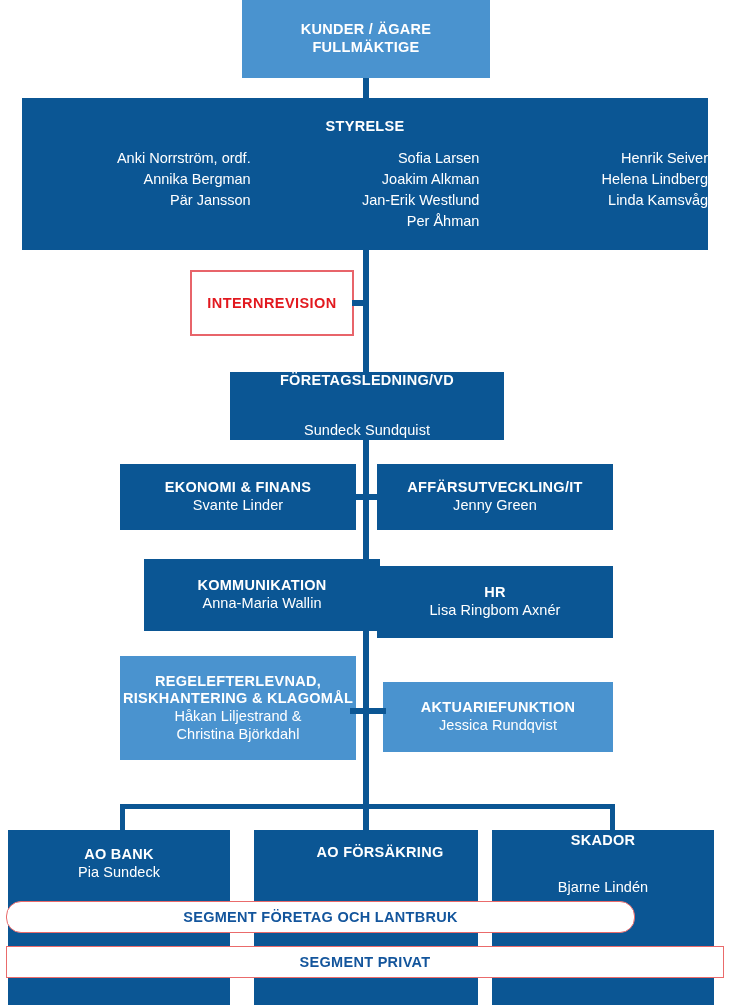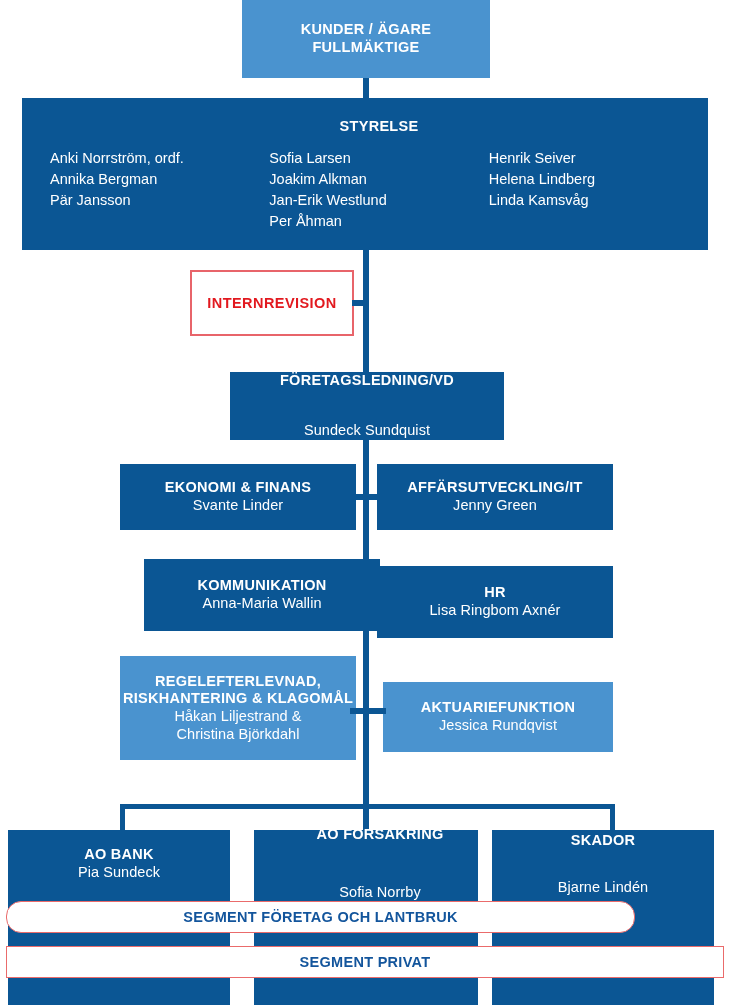--- a/index.html
+++ b/index.html
@@ -49,36 +49,35 @@
     position: absolute;
     background: #0b5694;
   }
 
   
   .board {
     position: absolute;
     box-sizing: border-box;
     background: #0b5694;
     color: #ffffff;
-    padding-left: 28px;
   }
   .board-title {
     text-align: center;
     font-weight: 700;
     font-size: 14.5px;
     letter-spacing: .02em;
     margin-top: 20px;
   }
   .board-cols {
     display: flex;
     justify-content: space-around;
     margin-top: 14px;
   }
   .board-col {
-    text-align: left;
+    text-align: right;
     font-size: 14.5px;
     line-height: 1.45;
     flex: 1;
   }
   .board-col div { white-space: nowrap; }
 
   
   .audit {
     position: absolute;
     box-sizing: border-box;
@@ -205,21 +204,21 @@
   <div class="line" style="left:610px; top:804px; width:5px; height:26px;"></div>
 
   <div class="col-block" style="left:8px; top:830px; width:222px; height:175px;"></div>
   <div class="col-block" style="left:254px; top:830px; width:224px; height:175px;"></div>
   <div class="col-block" style="left:492px; top:830px; width:222px; height:175px;"></div>
 
   <div class="node" style="left:8px; top:830px; width:222px; height:68px; background:transparent;">
     <div class="title">AO BANK</div>
     <div class="person">Pia Sundeck</div>
   </div>
-  <div class="node" style="left:254px; top:830px; width:252px; height:68px; background:transparent;gap:40px;">
+  <div class="node" style="left:254px; top:848px; width:252px; height:68px; background:transparent;gap:40px;">
     <div class="title">AO FÖRSÄKRING</div>
     <div class="person">Sofia Norrby</div>
   </div>
   <div class="node" style="left:492px; top:830px; width:222px; height:68px; background:transparent;gap:29px;">
     <div class="title">SKADOR</div>
     <div class="person">Bjarne Lindén</div>
   </div>
 
   <div class="segment" style="left:6px; top:901px; width:629px; height:32px;border-radius:15px;">
     <span>SEGMENT FÖRETAG OCH LANTBRUK</span>

